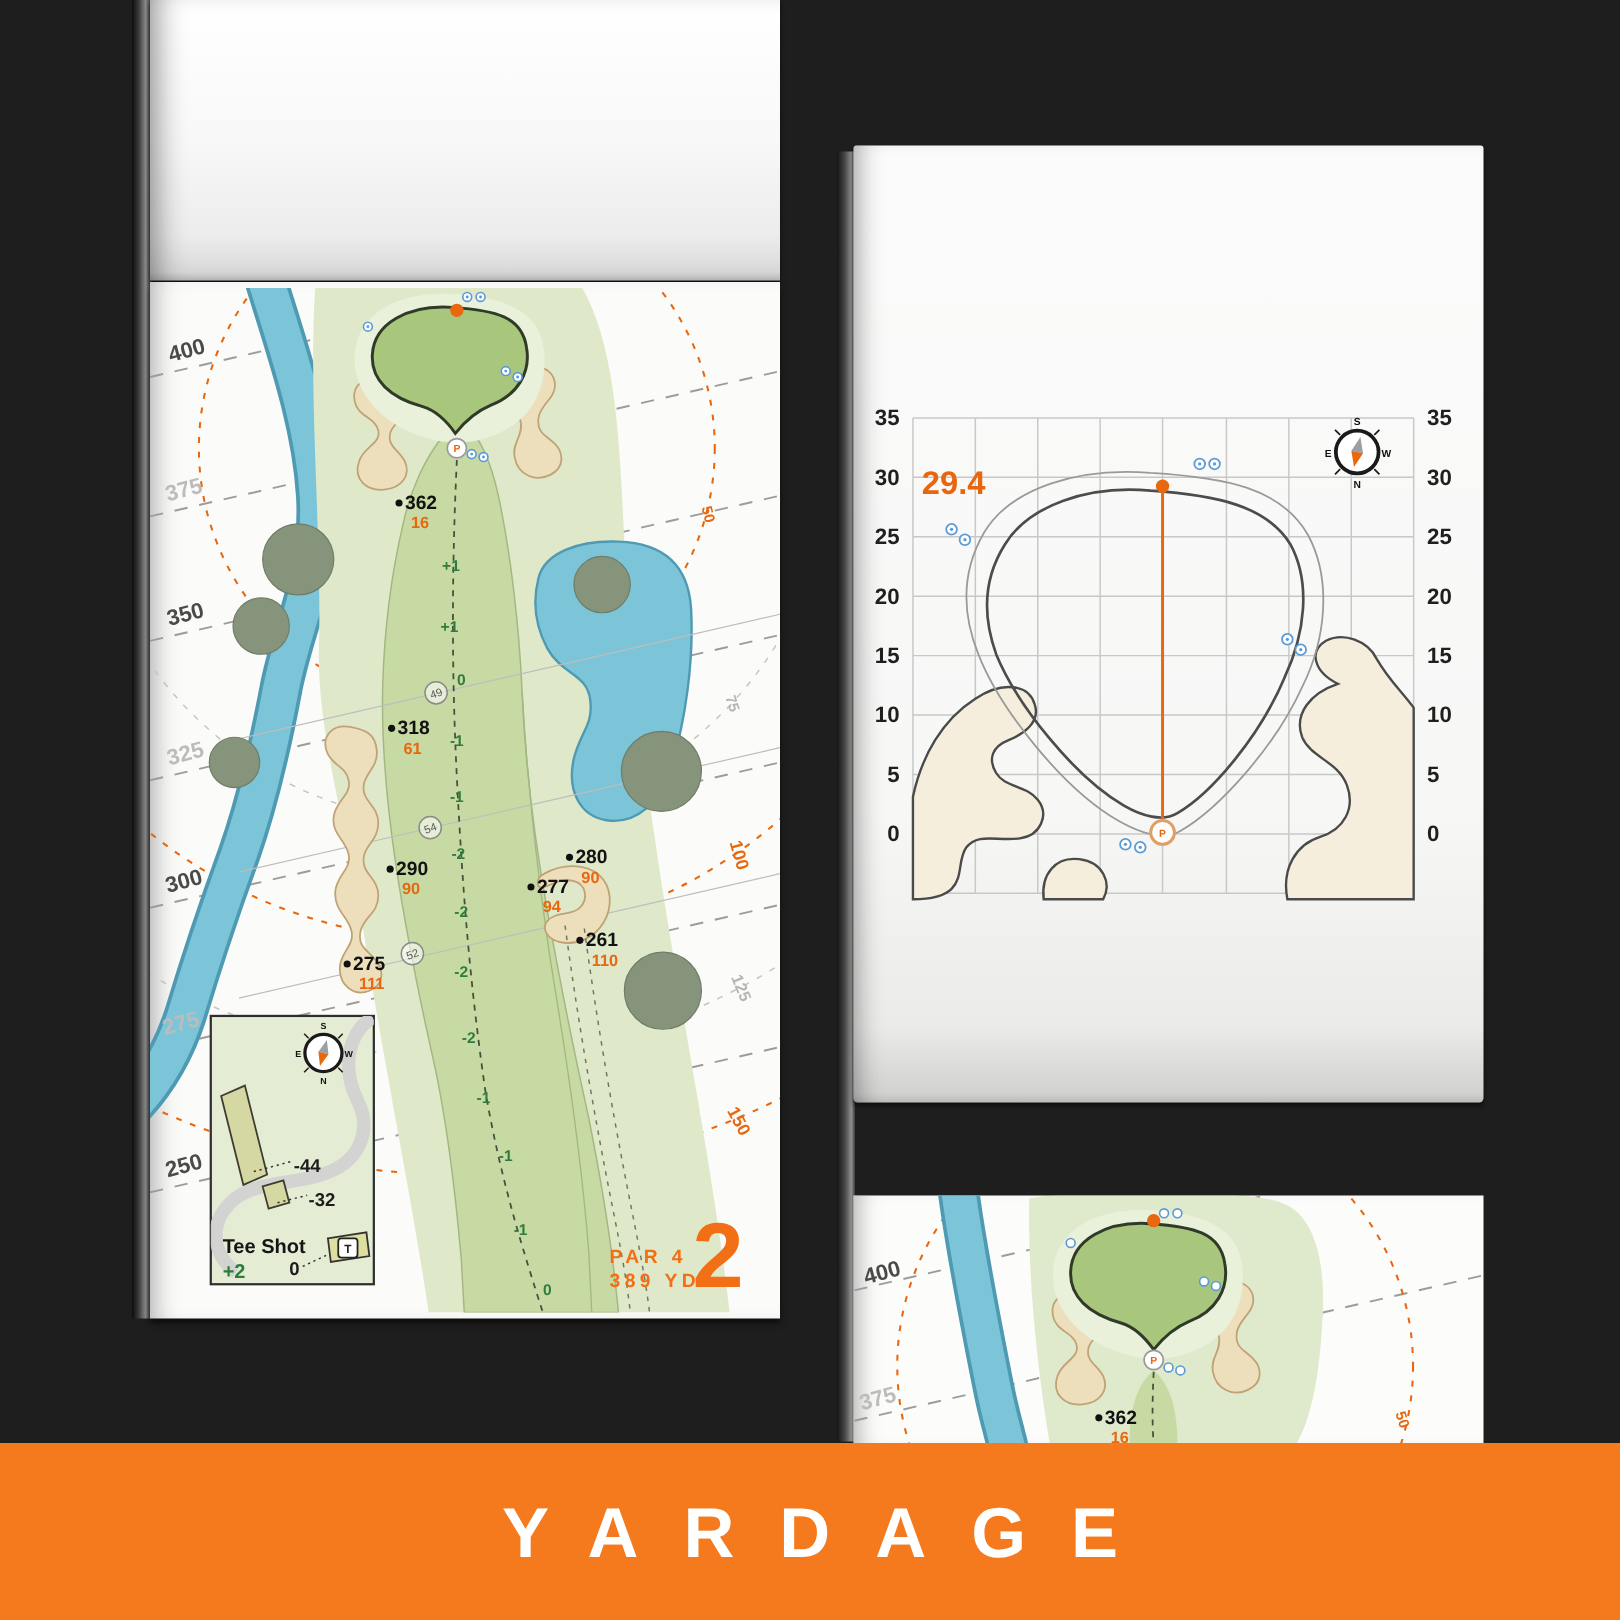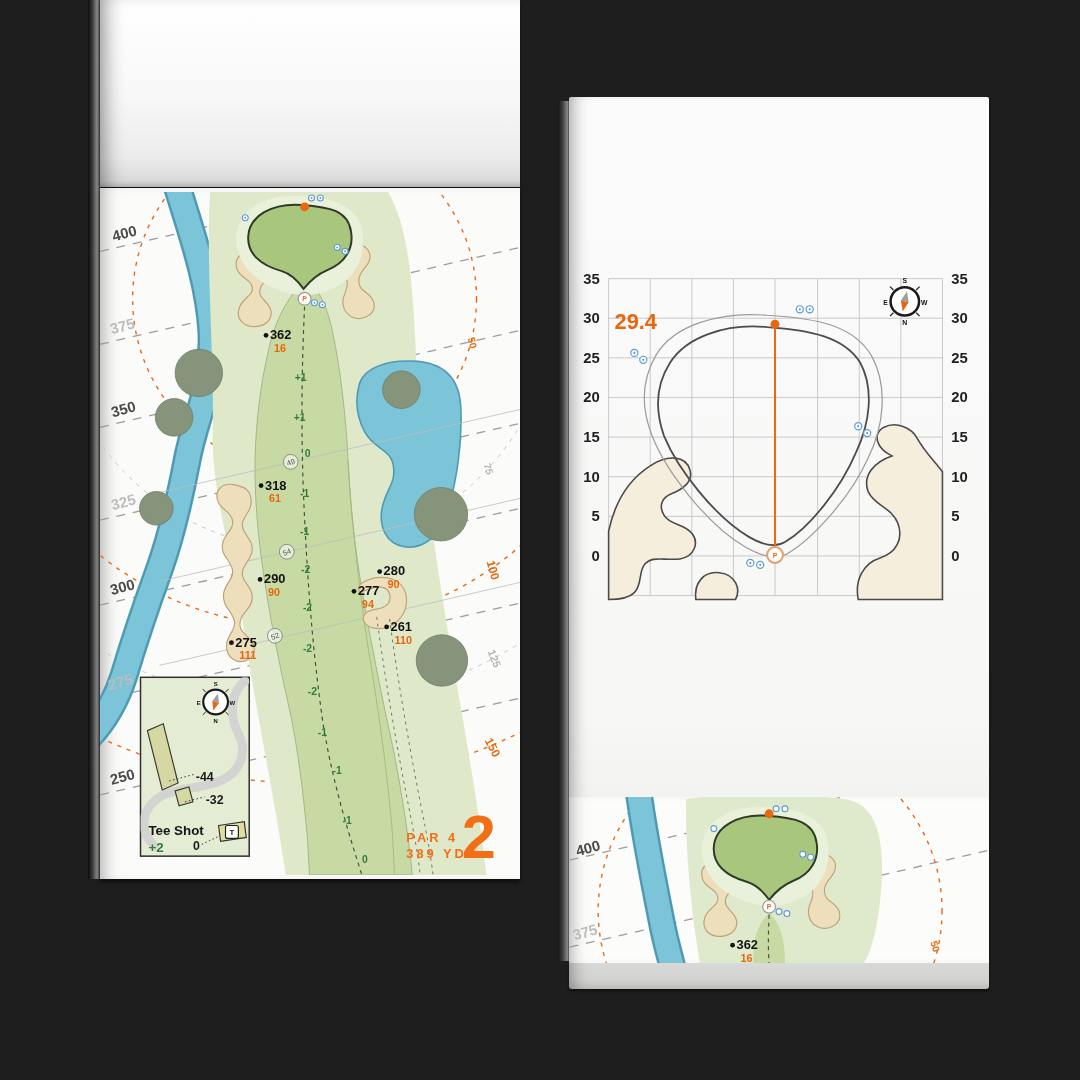--- a/index.html
+++ b/index.html
@@ -12,21 +12,21 @@
   .spine{position:absolute;left:0;top:0;width:13px;height:100%;
          background:linear-gradient(90deg,#0c0c0c 0%,#3c3c3c 35%,#8a8a8a 70%,#2b2b2b 100%);}
   .lp-flipped{position:absolute;left:12px;top:0;width:420px;height:187px;
         background:linear-gradient(180deg,#ffffff 0%,#f8f8f8 50%,#ececec 84%,#d9d9d9 97%,#bdbdbd 100%);
         box-shadow:inset 16px 0 20px -12px rgba(0,0,0,.45), 0 2px 3px rgba(0,0,0,.55);}
   .lp-map{position:absolute;left:12px;top:188px;width:420px;height:691px;background:#fbfbfa;
         box-shadow:inset 14px 0 18px -12px rgba(0,0,0,.35), 0 3px 4px rgba(0,0,0,.6);}
   .book-right{position:absolute;left:558px;top:95px;width:432px;height:870px;}
   .spine-r{position:absolute;left:0;top:6px;width:12px;height:860px;
          background:linear-gradient(90deg,#141414 0%,#4a4a4a 45%,#8f8f8f 80%,#3a3a3a 100%);}
-  .rp-top{position:absolute;left:11px;top:2px;width:420px;height:892px;
+  .rp-top{position:absolute;left:11px;top:2px;width:420px;height:638px;
         background:linear-gradient(180deg,#fbfbfb 0%,#f7f7f6 70%,#ebebea 92%,#d2d2d1 99%,#c2c2c1 100%);
         box-shadow:inset 14px 0 18px -12px rgba(0,0,0,.4), 0 2px 3px rgba(0,0,0,.5);
         border-radius:2px 2px 3px 3px;}
   .rp-next{position:absolute;left:11px;top:702px;width:420px;height:166px;background:#fcfcfb;
         box-shadow:inset 14px 0 16px -12px rgba(0,0,0,.35);}
 
   
   .banner{position:absolute;left:0;top:962px;width:1080px;height:118px;background:#f5791d;
         display:flex;align-items:center;justify-content:center;}
   .banner span{color:#ffffff;font-size:47px;font-weight:bold;letter-spacing:30px;padding-left:30px;}
@@ -428,14 +428,17 @@
           <text class="t-mark" x="169" y="154">362</text>
           <text class="t-carry" x="173" y="167">16</text>
           <text class="t-tee-d" x="8" y="60" transform="rotate(-15 8 60)">400</text>
           <text class="t-tee-l" x="5" y="145" transform="rotate(-15 5 145)">375</text>
           <text class="t-arc-o" font-size="10" x="365" y="147" transform="rotate(72 365 147)">50</text>
         </g>
       </svg>
     </div>
   </div>
 
+  <div class="banner">
+    <span>YARDAGE</span>
+  </div>
 
 </div>
 
 </body></html>

